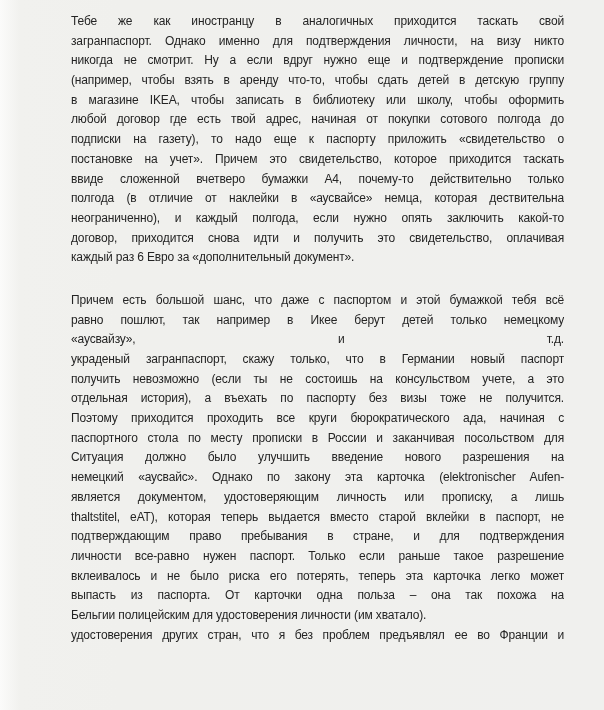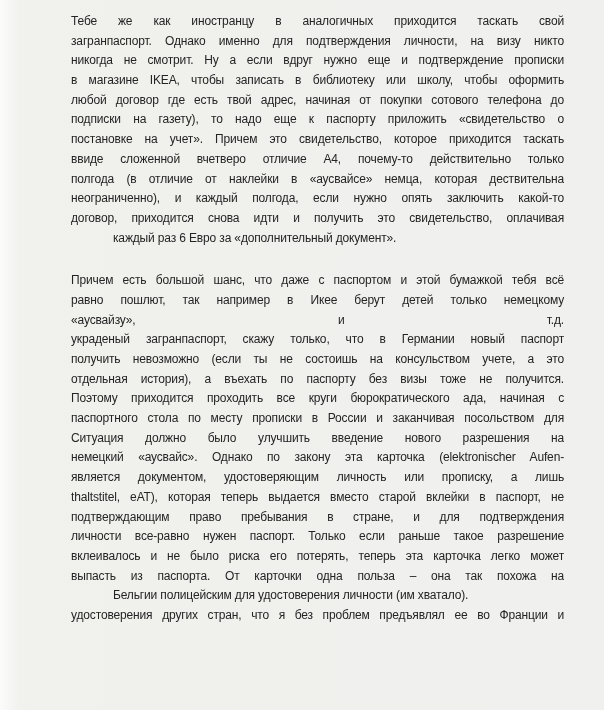--- a/index.html
+++ b/index.html
@@ -31,40 +31,40 @@
     font-size: 12px;
     letter-spacing: -0.15px;
     color: #242424;
     text-align: justify;
     text-align-last: justify;
     overflow: hidden;
     white-space: normal;
   }
   .line.para-end {
     text-align-last: left;
-    margin-left: 42px;
   }
   .para-gap {
     height: 23px;
   }
 </style>
 </head>
 <body>
 
 <div class="screen">
   <div class="text-block" id="text-block">
       <div class="paragraph">
         <div class="line">Тебе же как иностранцу в аналогичных приходится таскать свой</div>
         <div class="line">загранпаспорт. Однако именно для подтверждения личности, на визу никто</div>
         <div class="line">никогда не смотрит. Ну а если вдруг нужно еще и подтверждение прописки</div>
+        <div class="line">(например, чтобы взять в аренду что-то, чтобы сдать детей в детскую группу</div>
         <div class="line">в магазине IKEA, чтобы записать в библиотеку или школу, чтобы оформить</div>
-        <div class="line">любой договор где есть твой адрес, начиная от покупки сотового телефона до</div>
+        <div class="line">любой договор где есть твой адрес, начиная от покупки сотового полгода до</div>
         <div class="line">подписки на газету), то надо еще к паспорту приложить «свидетельство о</div>
         <div class="line">постановке на учет». Причем это свидетельство, которое приходится таскать</div>
-        <div class="line">ввиде сложенной вчетверо отличие А4, почему-то действительно только</div>
+        <div class="line">ввиде сложенной вчетверо бумажки А4, почему-то действительно только</div>
         <div class="line">полгода (в отличие от наклейки в «аусвайсе» немца, которая дествительна</div>
         <div class="line">неограниченно), и каждый полгода, если нужно опять заключить какой-то</div>
         <div class="line">договор, приходится снова идти и получить это свидетельство, оплачивая</div>
         <div class="line para-end">каждый раз 6 Евро за «дополнительный документ».</div>
       </div>
       <div class="para-gap"></div>
       <div class="paragraph">
         <div class="line">Причем есть большой шанс, что даже с паспортом и этой бумажкой тебя всё</div>
         <div class="line">равно пошлют, так например в Икее берут детей только немецкому</div>
         <div class="line">«аусвайзу», и т.д.</div>

